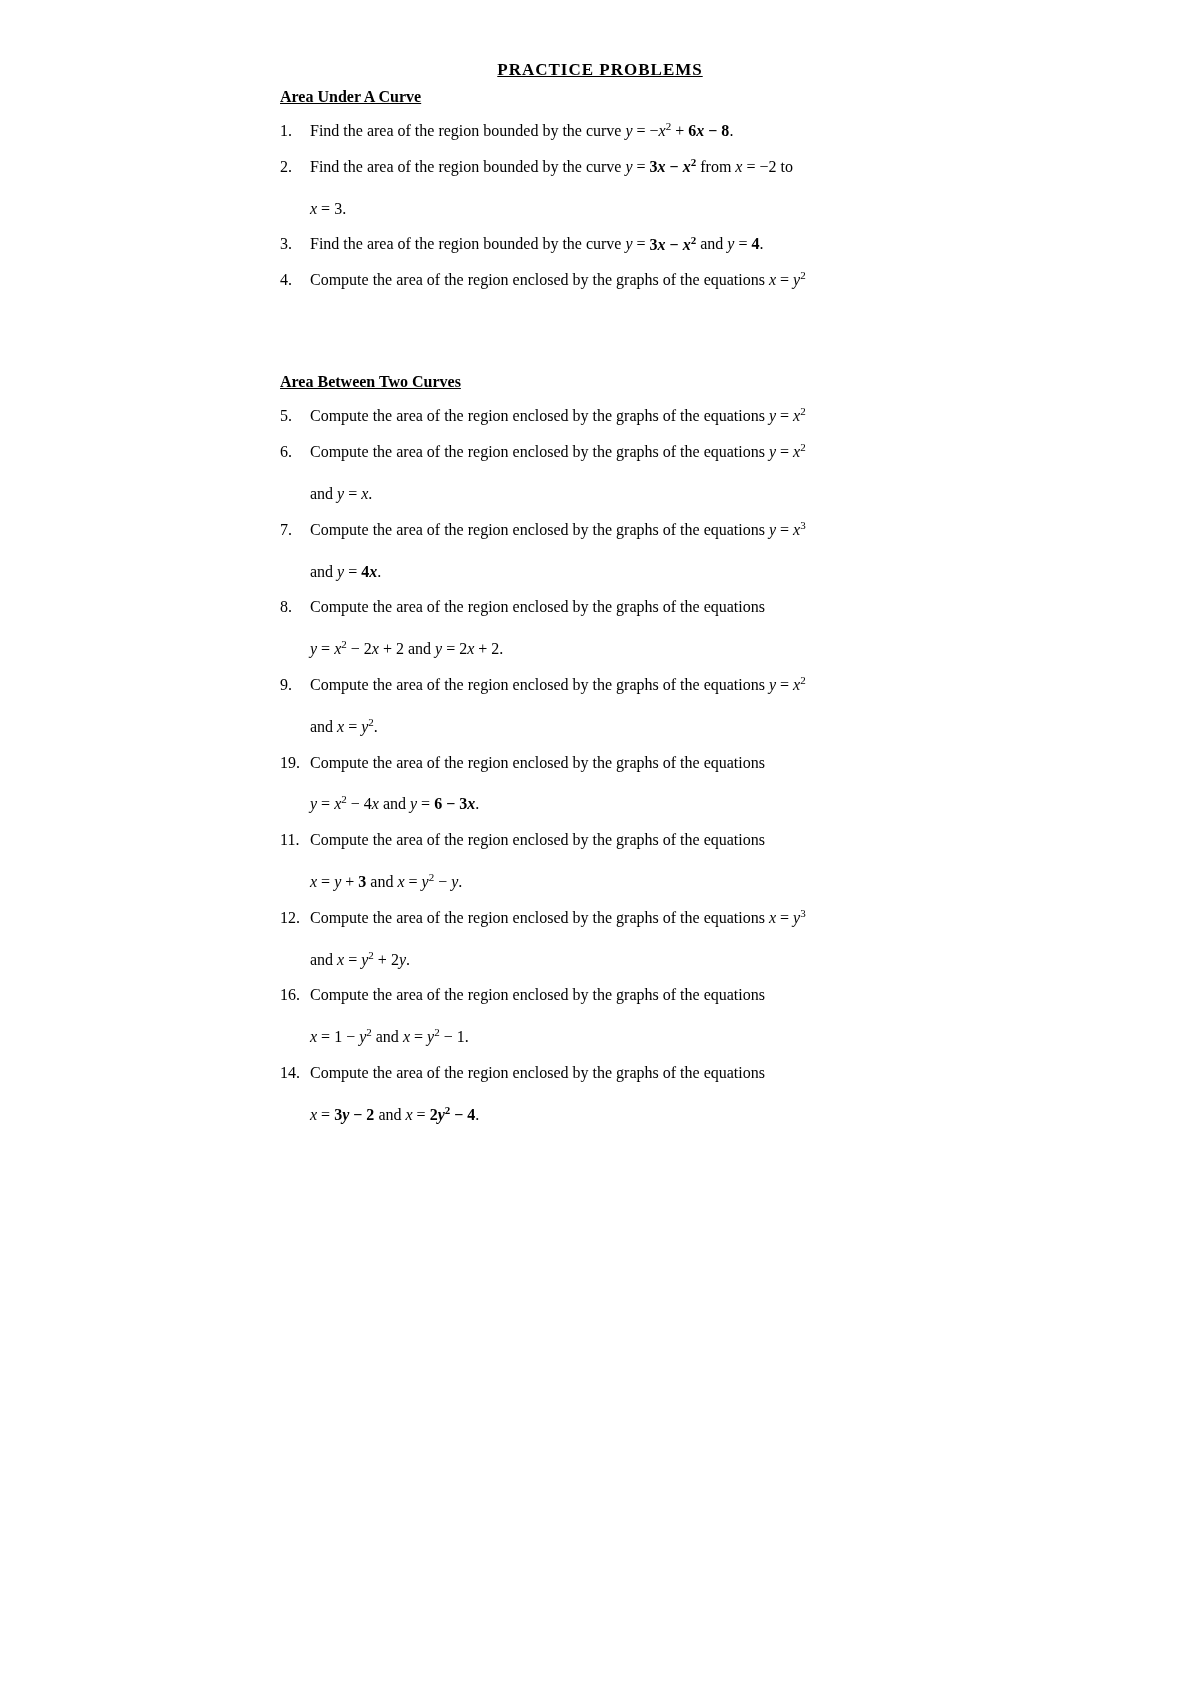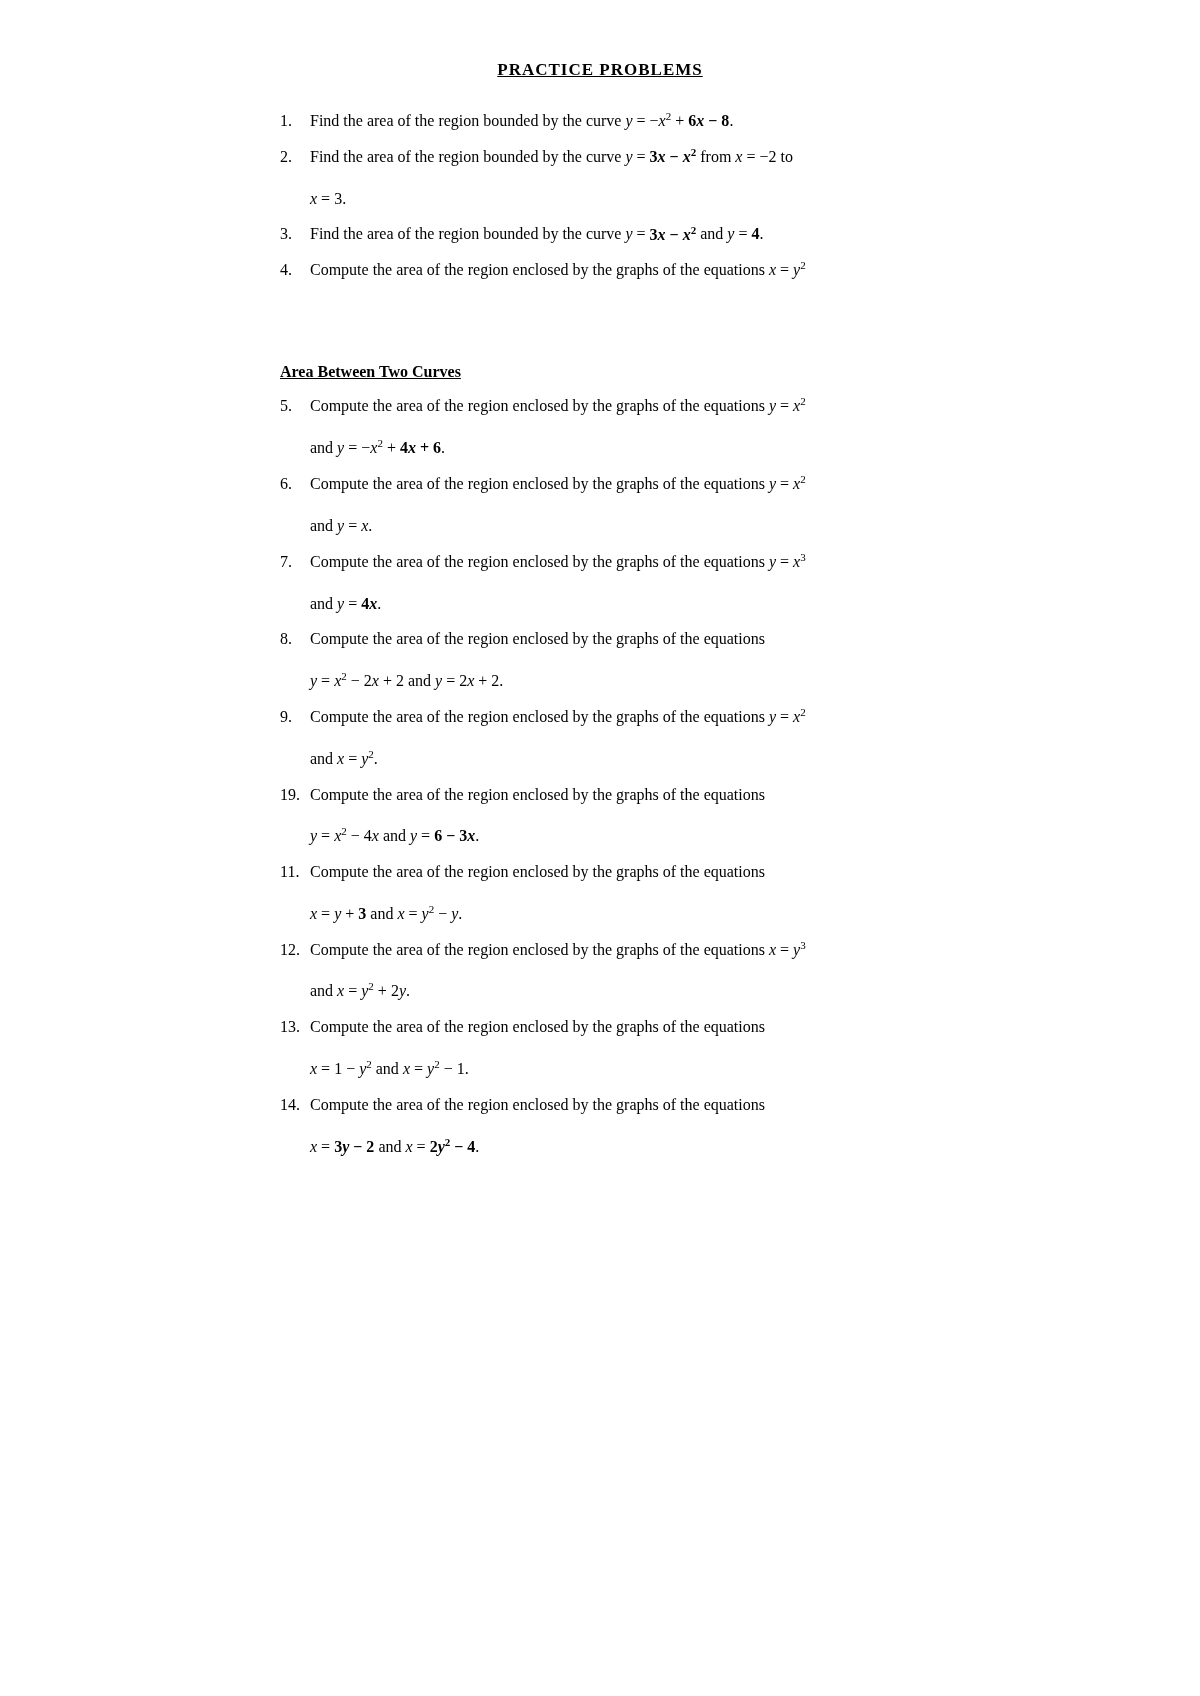--- a/index.html
+++ b/index.html
@@ -22,21 +22,21 @@
       width: 760px;
       max-width: 760px;
       padding: 0 60px;
     }
 
     .page-title {
       text-align: center;
       font-weight: bold;
       text-decoration: underline;
       font-size: 17px;
-      margin-bottom: 28px;
+      margin-bottom: 8px;
       letter-spacing: 1px;
     }
 
     .section-title {
       font-weight: bold;
       text-decoration: underline;
       font-size: 16px;
       margin-bottom: 12px;
     }
 
@@ -85,20 +85,21 @@
       margin-bottom: 80px;
     }
   </style>
 </head>
 <body>
 
 <div class="page">
   <div class="page-title">PRACTICE PROBLEMS</div>
 
   <div class="section">
+    <div class="section-title">Area Under A Curve</div>
 
     <ol class="problem-list">
 
       <li class="problem-item">
         <span class="problem-number">1.</span>
         <span class="problem-text">
           Find the area of the region bounded by the curve <em>y</em> = −<em>x</em><sup>2</sup> + <span class="bold-math"><strong>6<em>x</em> − 8</strong></span>.
         </span>
       </li>
 
@@ -131,21 +132,20 @@
 
   <div class="section">
     <div class="section-title">Area Between Two Curves</div>
 
     <ol class="problem-list">
 
       <li class="problem-item">
         <span class="problem-number">5.</span>
         <span class="problem-text">
           Compute the area of the region enclosed by the graphs of the equations <em>y</em> = <em>x</em><sup>2</sup>
-          <span class="continuation">and <em>y</em> = −<em>x</em><sup>2</sup> + <strong>4<em>x</em> + 6</strong>.</span>
         </span>
       </li>
 
       <li class="problem-item">
         <span class="problem-number">6.</span>
         <span class="problem-text">
           Compute the area of the region enclosed by the graphs of the equations <em>y</em> = <em>x</em><sup>2</sup>
           <span class="continuation">and <em>y</em> = <em>x</em>.</span>
         </span>
       </li>
@@ -192,21 +192,21 @@
 
       <li class="problem-item">
         <span class="problem-number">12.</span>
         <span class="problem-text">
           Compute the area of the region enclosed by the graphs of the equations <em>x</em> = <em>y</em><sup>3</sup>
           <span class="continuation">and <em>x</em> = <em>y</em><sup>2</sup> + 2<em>y</em>.</span>
         </span>
       </li>
 
       <li class="problem-item">
-        <span class="problem-number">13.</span>
+        <span class="problem-number">16.</span>
         <span class="problem-text">
           Compute the area of the region enclosed by the graphs of the equations
           <span class="continuation"><em>x</em> = 1 − <em>y</em><sup>2</sup> and <em>x</em> = <em>y</em><sup>2</sup> − 1.</span>
         </span>
       </li>
 
       <li class="problem-item">
         <span class="problem-number">14.</span>
         <span class="problem-text">
           Compute the area of the region enclosed by the graphs of the equations

